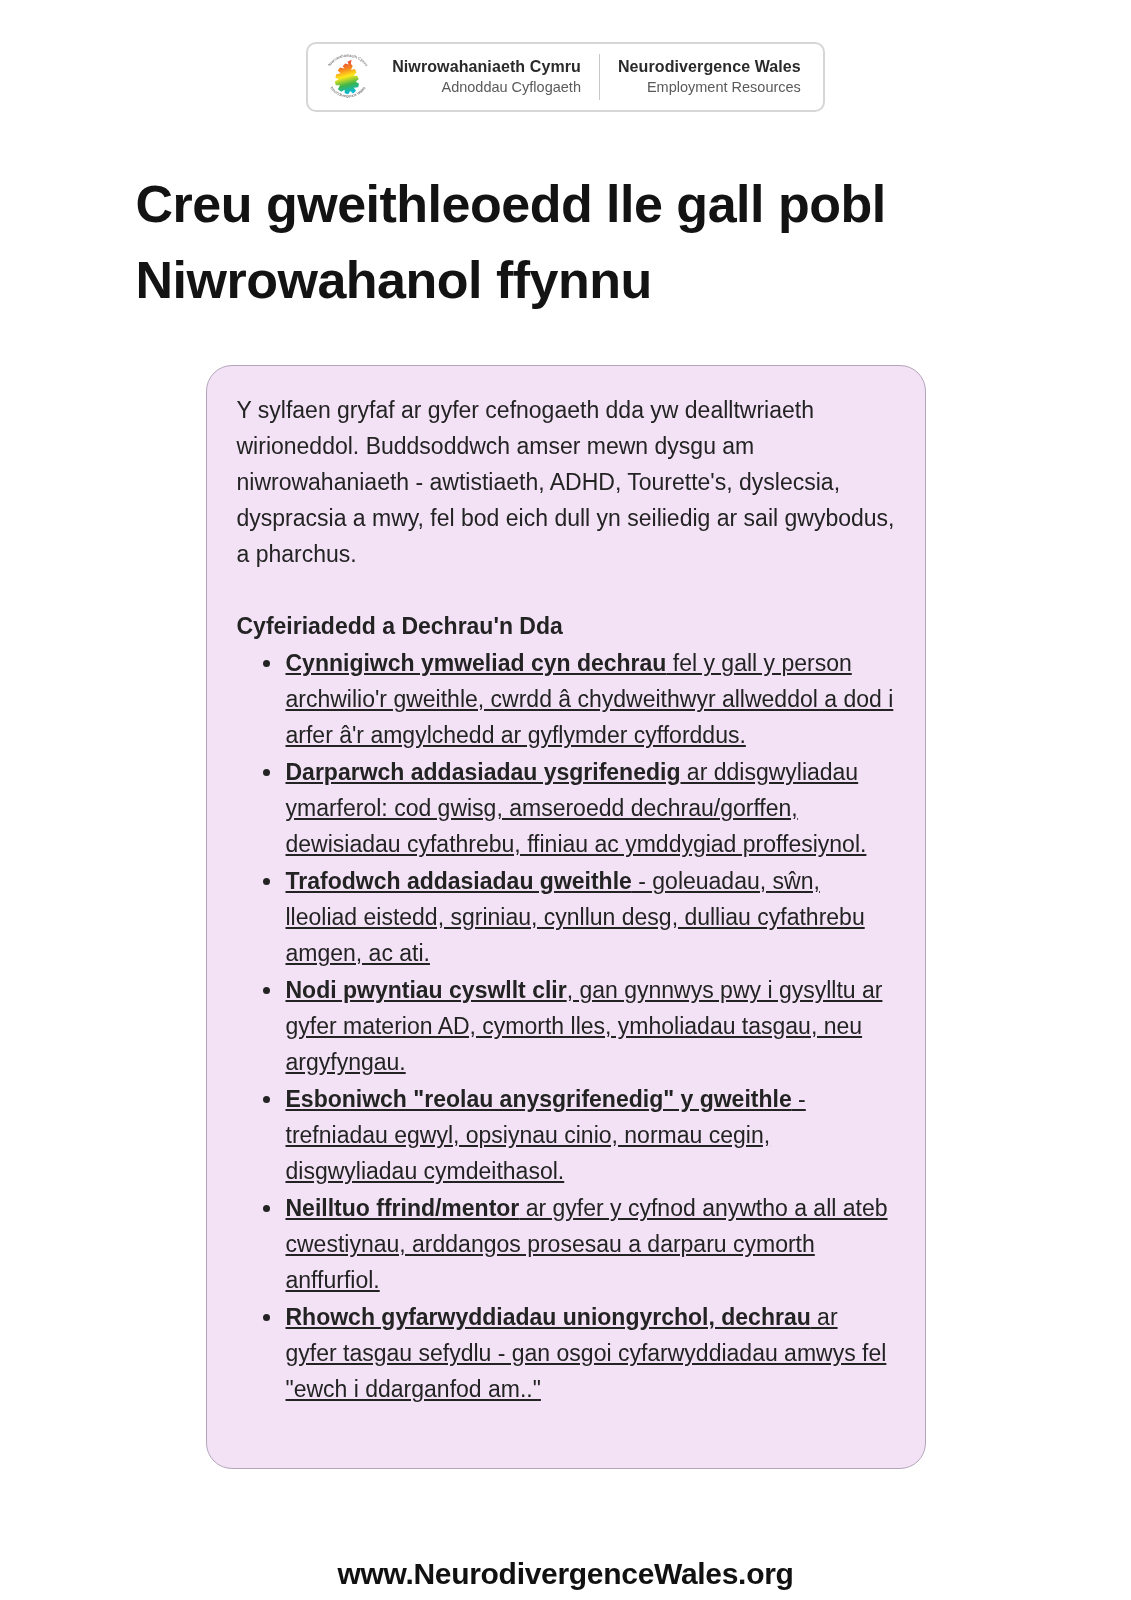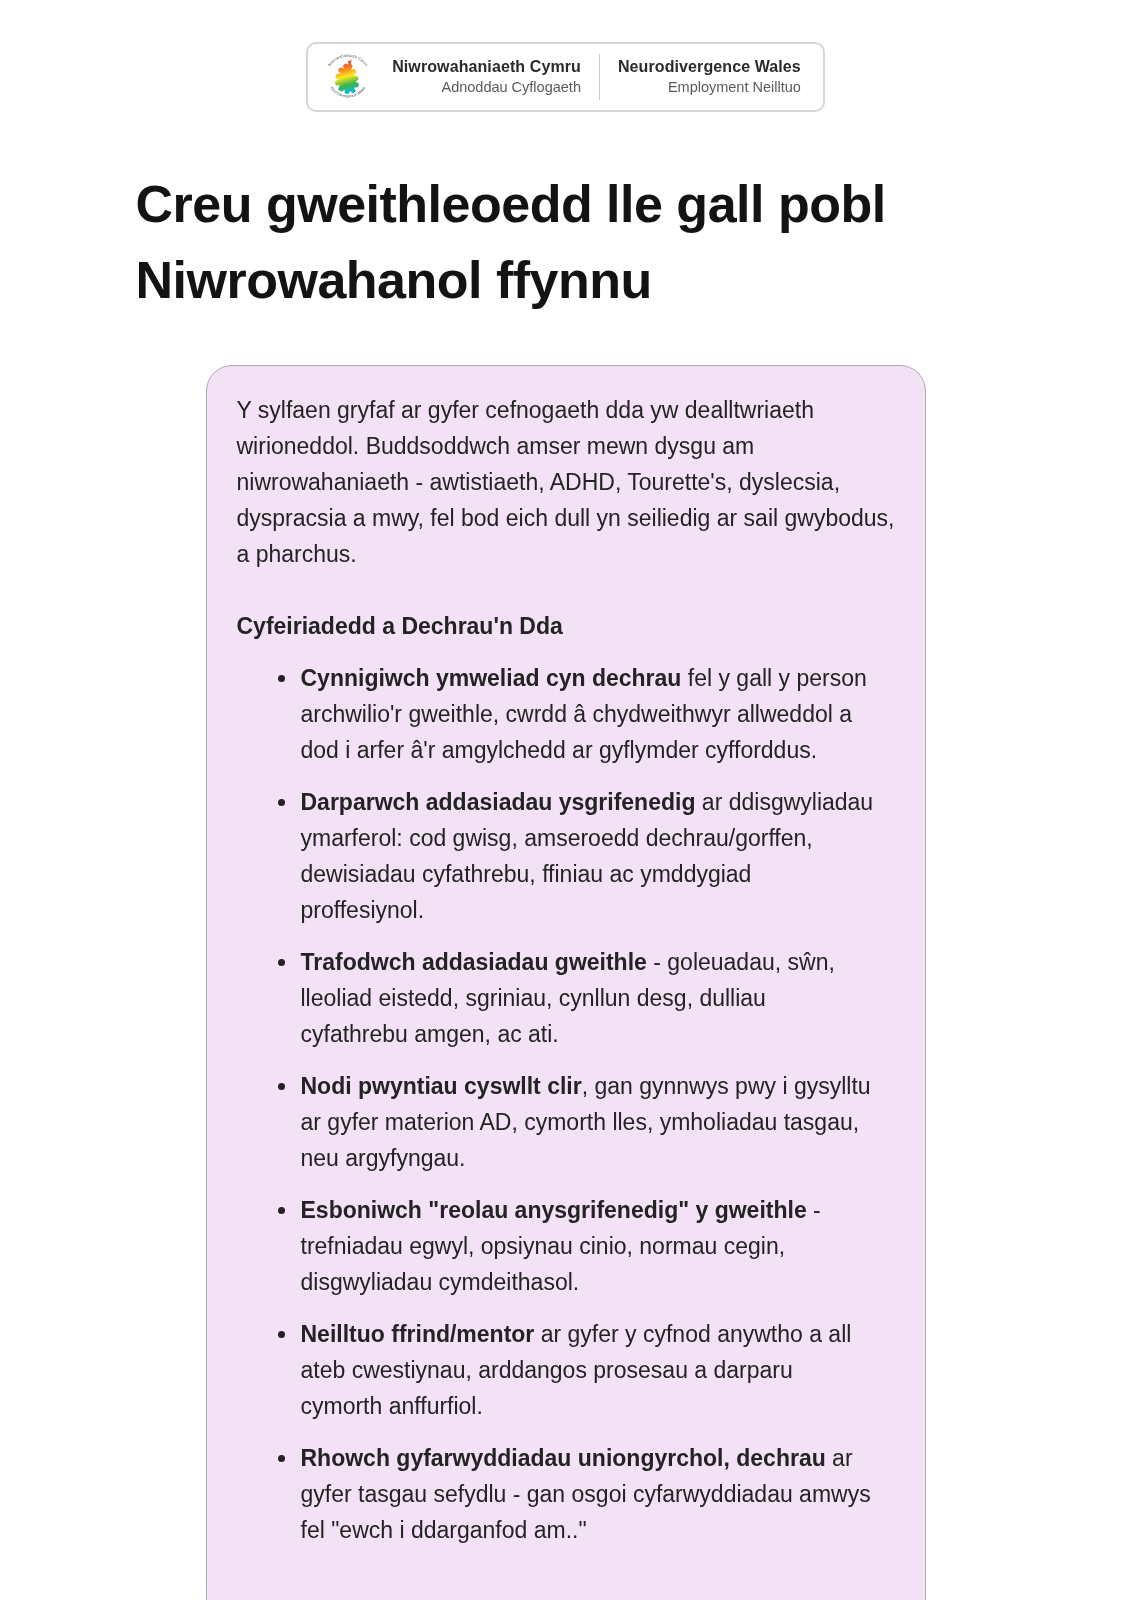--- a/index.html
+++ b/index.html
@@ -28,21 +28,21 @@
     box-sizing:border-box;width:720px;min-height:1028px;margin:46px auto 0;
     background:#f3e2f6;border:1px solid #b4a6ba;border-radius:26px;
     padding:26px 30px 60px 30px;
     font-size:23px;line-height:36px;color:#232323;
   }
   .card p{margin:0;}
   .card .intro{margin-bottom:36px;}
   .section-heading{font-weight:bold;}
   .section-intro{margin-bottom:38px !important;}
   .card ul{margin:0;padding-left:46px;}
-  .card li{margin:16px;padding-left:2px;}
+  .card li{margin:1px;padding-left:2px;text-decoration:underline;}
   .card li::marker{color:#232323;}
   .b{font-weight:bold;}
   
   .footer{margin-top:88px;text-align:center;}
   .footer-url{font-size:30px;font-weight:bold;color:#111;letter-spacing:-0.3px;}
 </style>
 </head>
 <body>
 
 <div class="page">
@@ -75,21 +75,21 @@
 
       <div class="brand-col">
         <div class="brand-title">Niwrowahaniaeth Cymru</div>
         <div class="brand-sub">Adnoddau Cyflogaeth</div>
       </div>
 
       <div class="brand-divider"></div>
 
       <div class="brand-col">
         <div class="brand-title">Neurodivergence Wales</div>
-        <div class="brand-sub">Employment Neilltuo</div>
+        <div class="brand-sub">Employment Resources</div>
       </div>
     </div>
   </div>
 
   <h1 class="page-title">Creu gweithleoedd lle gall pobl Niwrowahanol ffynnu</h1>
 
   <section class="card">
     <p class="intro">Y sylfaen gryfaf ar gyfer cefnogaeth dda yw dealltwriaeth wirioneddol. Buddsoddwch amser mewn dysgu am niwrowahaniaeth - awtistiaeth, ADHD, Tourette's, dyslecsia, dyspracsia a mwy, fel bod eich dull yn seiliedig ar sail gwybodus, a pharchus.</p>
 
     <p class="section-heading">Cyfeiriadedd a Dechrau'n Dda</p>
@@ -98,14 +98,17 @@
       <li><span class="b">Cynnigiwch ymweliad cyn dechrau</span><span> fel y gall y person archwilio'r gweithle, cwrdd â chydweithwyr allweddol a dod i arfer â'r amgylchedd ar gyflymder cyfforddus.</span></li>
       <li><span class="b">Darparwch addasiadau ysgrifenedig</span><span> ar ddisgwyliadau ymarferol: cod gwisg, amseroedd dechrau/gorffen, dewisiadau cyfathrebu, ffiniau ac ymddygiad proffesiynol.</span></li>
       <li><span class="b">Trafodwch addasiadau gweithle</span><span> - goleuadau, sŵn, lleoliad eistedd, sgriniau, cynllun desg, dulliau cyfathrebu amgen, ac ati.</span></li>
       <li><span class="b">Nodi pwyntiau cyswllt clir</span><span>, gan gynnwys pwy i gysylltu ar gyfer materion AD, cymorth lles, ymholiadau tasgau, neu argyfyngau.</span></li>
       <li><span class="b">Esboniwch "reolau anysgrifenedig" y gweithle</span><span> - trefniadau egwyl, opsiynau cinio, normau cegin, disgwyliadau cymdeithasol.</span></li>
       <li><span class="b">Neilltuo ffrind/mentor</span><span> ar gyfer y cyfnod anywtho a all ateb cwestiynau, arddangos prosesau a darparu cymorth anffurfiol.</span></li>
       <li><span class="b">Rhowch gyfarwyddiadau uniongyrchol, dechrau</span><span> ar gyfer tasgau sefydlu - gan osgoi cyfarwyddiadau amwys fel "ewch i ddarganfod am.."</span></li>
     </ul>
   </section>
 
+  <div class="footer">
+    <div class="footer-url">www.NeurodivergenceWales.org</div>
+  </div>
 
 </div>
 
 </body></html>

